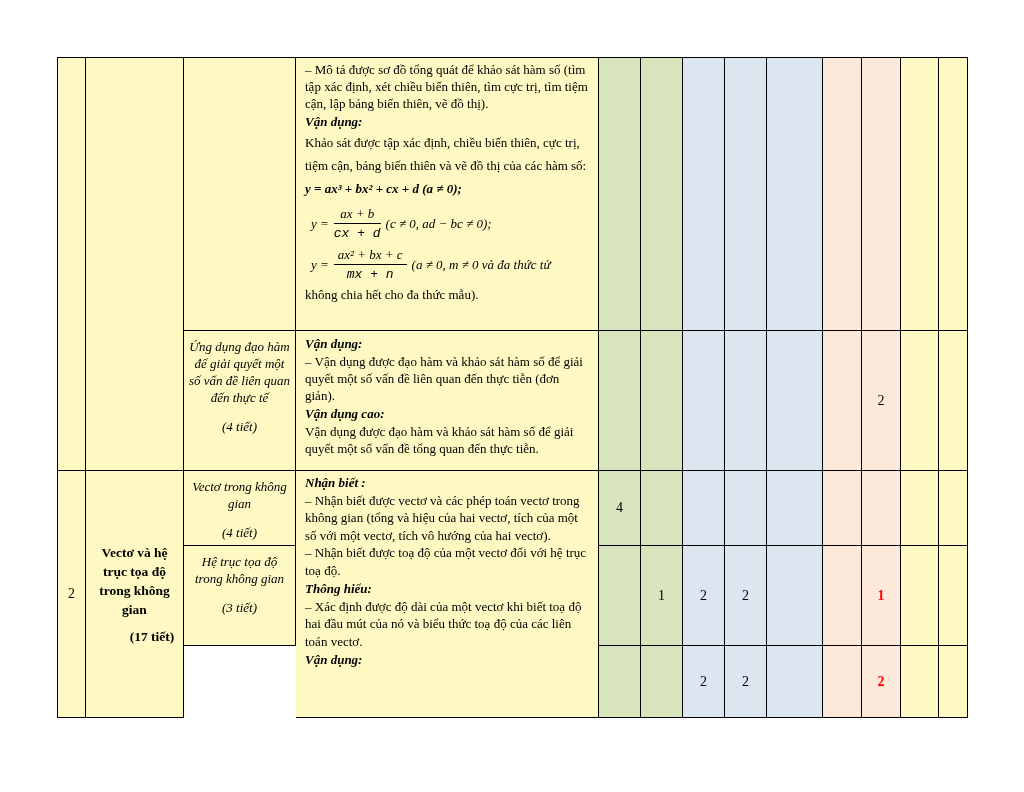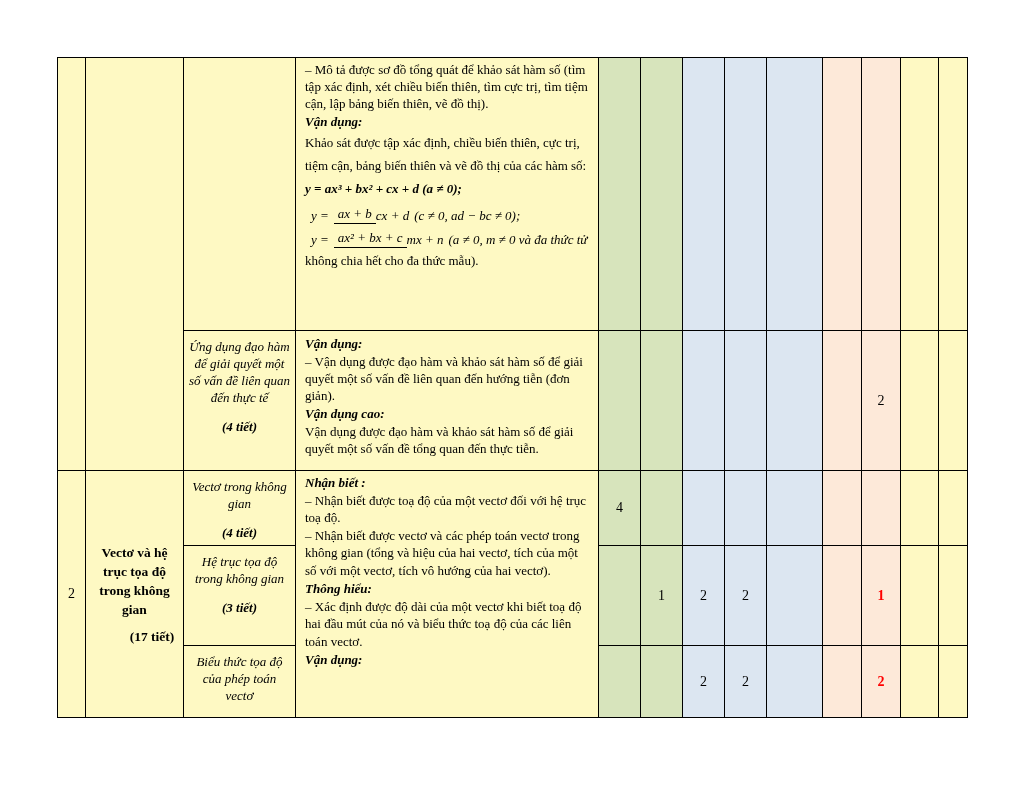--- a/index.html
+++ b/index.html
@@ -21,26 +21,26 @@
 
   .txt { padding:3px 7px 0 9px; font-size:13px; line-height:17px; text-align:left; }
   .txt p { margin:0; }
   .lbl { font-weight:bold; font-style:italic; line-height:19px; margin:2px 0 1px; }
   .loose { line-height:23px; }
   .math { font-style:italic;font-weight:bold; }
   .c2txt { line-height:17.4px; padding-top:2px; }
   .rowb { line-height:17px; }
 
   .formula { display:flex; align-items:center; font-style:italic; font-size:13px; margin:6px 0 2px 6px; line-height:15px; }
-  .frac { display:inline-flex; flex-direction:row; text-align:center; margin:0 5px; }
+  .frac { display:inline-flex; flex-direction:column; text-align:center; margin:0 5px; }
   .frac .fnum { border-bottom:1px solid #000; padding:0 4px 2px; }
-  .frac .fden { padding-top:2px; }
+  .frac .fden { padding-top:2px;font-family:Liberation Mono, monospace; }
 
   .topic { font-style:italic; text-align:center; display:flex; flex-direction:column; align-items:center; justify-content:flex-start; padding:7px 4px 2px; font-size:13px; line-height:17px; }
-  .topic .dur { margin-top:12px;font-weight:bold; }
+  .topic .dur { margin-top:12px; }
   .chap { display:flex; flex-direction:column; align-items:center; justify-content:center; text-align:center; font-weight:bold; font-size:13.5px; line-height:19px; padding:2px; }
   .chap .dur { margin-top:8px;margin-left:35px; }
 </style>
 </head>
 <body>
 
 <div class="page">
   <div class="matrix">
 
     <div class="cell" style="grid-area:1/1/3/2"></div>
@@ -60,23 +60,20 @@
       <span class="dur">(4 tiết)</span>
     </div>
     <div class="cell topic" style="grid-area:3/3/4/4">
       <span>Vectơ trong không gian</span>
       <span class="dur">(4 tiết)</span>
     </div>
     <div class="cell topic" style="grid-area:4/3/5/4">
       <span>Hệ trục tọa độ trong không gian</span>
       <span class="dur">(3 tiết)</span>
     </div>
-    <div class="cell topic" style="grid-area:5/3/6/4">
-      <span>Biểu thức tọa độ của phép toán vectơ</span>
-    </div>
 
     <div class="cell txt" style="grid-area:1/4/2/5">
       <p>– Mô tả được sơ đồ tổng quát để khảo sát hàm số (tìm tập xác định, xét chiều biến thiên, tìm cực trị, tìm tiệm cận, lập bảng biến thiên, vẽ đồ thị).</p>
       <p class="lbl">Vận dụng:</p>
       <p class="loose"><span>Khảo sát được tập xác định, chiều biến thiên, cực trị, tiệm cận, bảng biến thiên và vẽ đồ thị của các hàm số: </span><span class="math">y = ax³ + bx² + cx + d (a ≠ 0);</span></p>
       <div class="formula">
         <span>y =</span>
         <span class="frac">
           <span class="fnum">ax + b</span>
           <span class="fden">cx + d</span>
@@ -89,29 +86,29 @@
           <span class="fnum">ax² + bx + c</span>
           <span class="fden">mx + n</span>
         </span>
         <span>(a ≠ 0, m ≠ 0 và đa thức tử</span>
       </div>
       <p style="margin-top:4px">không chia hết cho đa thức mẫu).</p>
     </div>
 
     <div class="cell txt rowb" style="grid-area:2/4/3/5">
       <p class="lbl">Vận dụng:</p>
-      <p>– Vận dụng được đạo hàm và khảo sát hàm số để giải quyết một số vấn đề liên quan đến hướng tiễn (đơn giản).</p>
+      <p>– Vận dụng được đạo hàm và khảo sát hàm số để giải quyết một số vấn đề liên quan đến thực tiễn (đơn giản).</p>
       <p class="lbl">Vận dụng cao:</p>
       <p>Vận dụng được đạo hàm và khảo sát hàm số để giải quyết một số vấn đề tổng quan đến thực tiễn.</p>
     </div>
 
     <div class="cell txt c2txt" style="grid-area:3/4/6/5">
       <p class="lbl">Nhận biết :</p>
+      <p>– Nhận biết được vectơ và các phép toán vectơ trong không gian (tổng và hiệu của hai vectơ, tích của một số với một vectơ, tích vô hướng của hai vectơ).</p>
       <p>– Nhận biết được toạ độ của một vectơ đối với hệ trục toạ độ.</p>
-      <p>– Nhận biết được vectơ và các phép toán vectơ trong không gian (tổng và hiệu của hai vectơ, tích của một số với một vectơ, tích vô hướng của hai vectơ).</p>
       <p class="lbl">Thông hiểu:</p>
       <p>– Xác định được độ dài của một vectơ khi biết toạ độ hai đầu mút của nó và biểu thức toạ độ của các liên toán vectơ.</p>
       <p class="lbl">Vận dụng:</p>
     </div>
 
     <div class="cell g" style="grid-area:1/5"></div>
     <div class="cell g" style="grid-area:2/5"></div>
     <div class="cell g num" style="grid-area:3/5">
         <span>4</span>
       </div>

